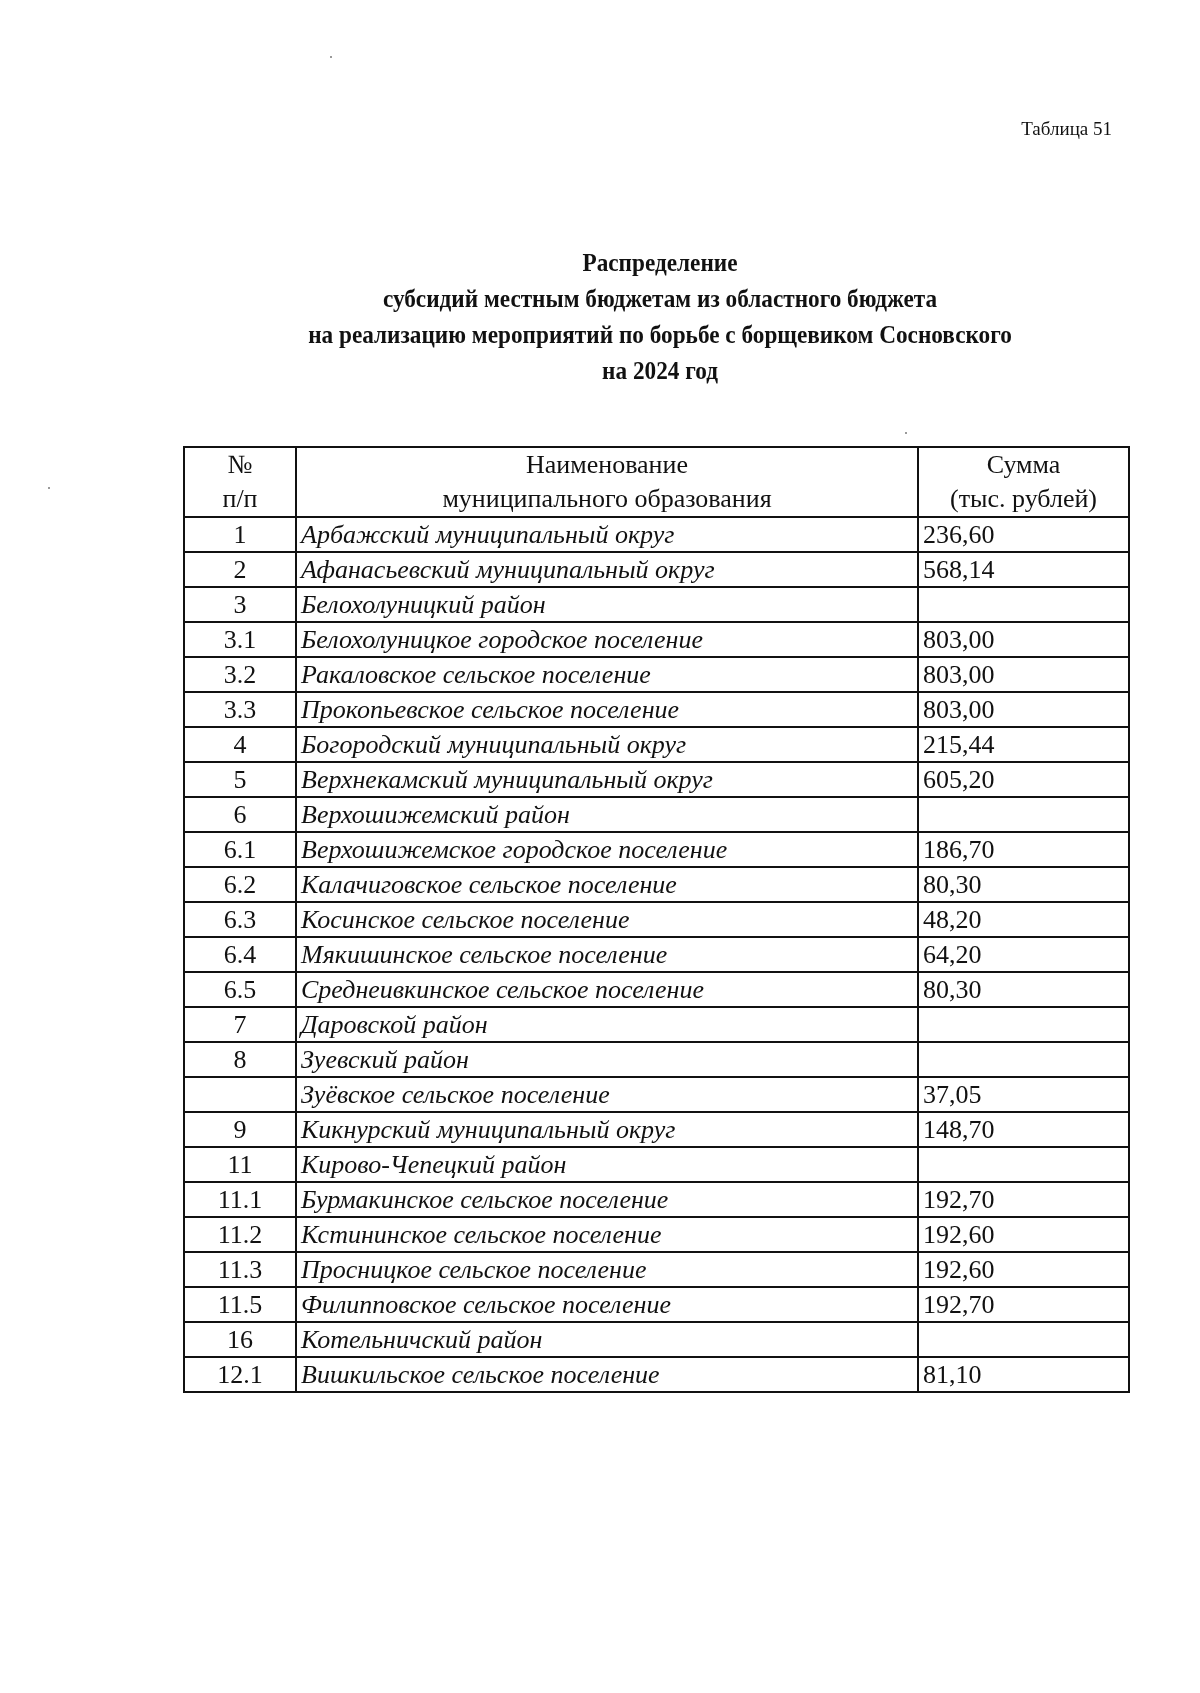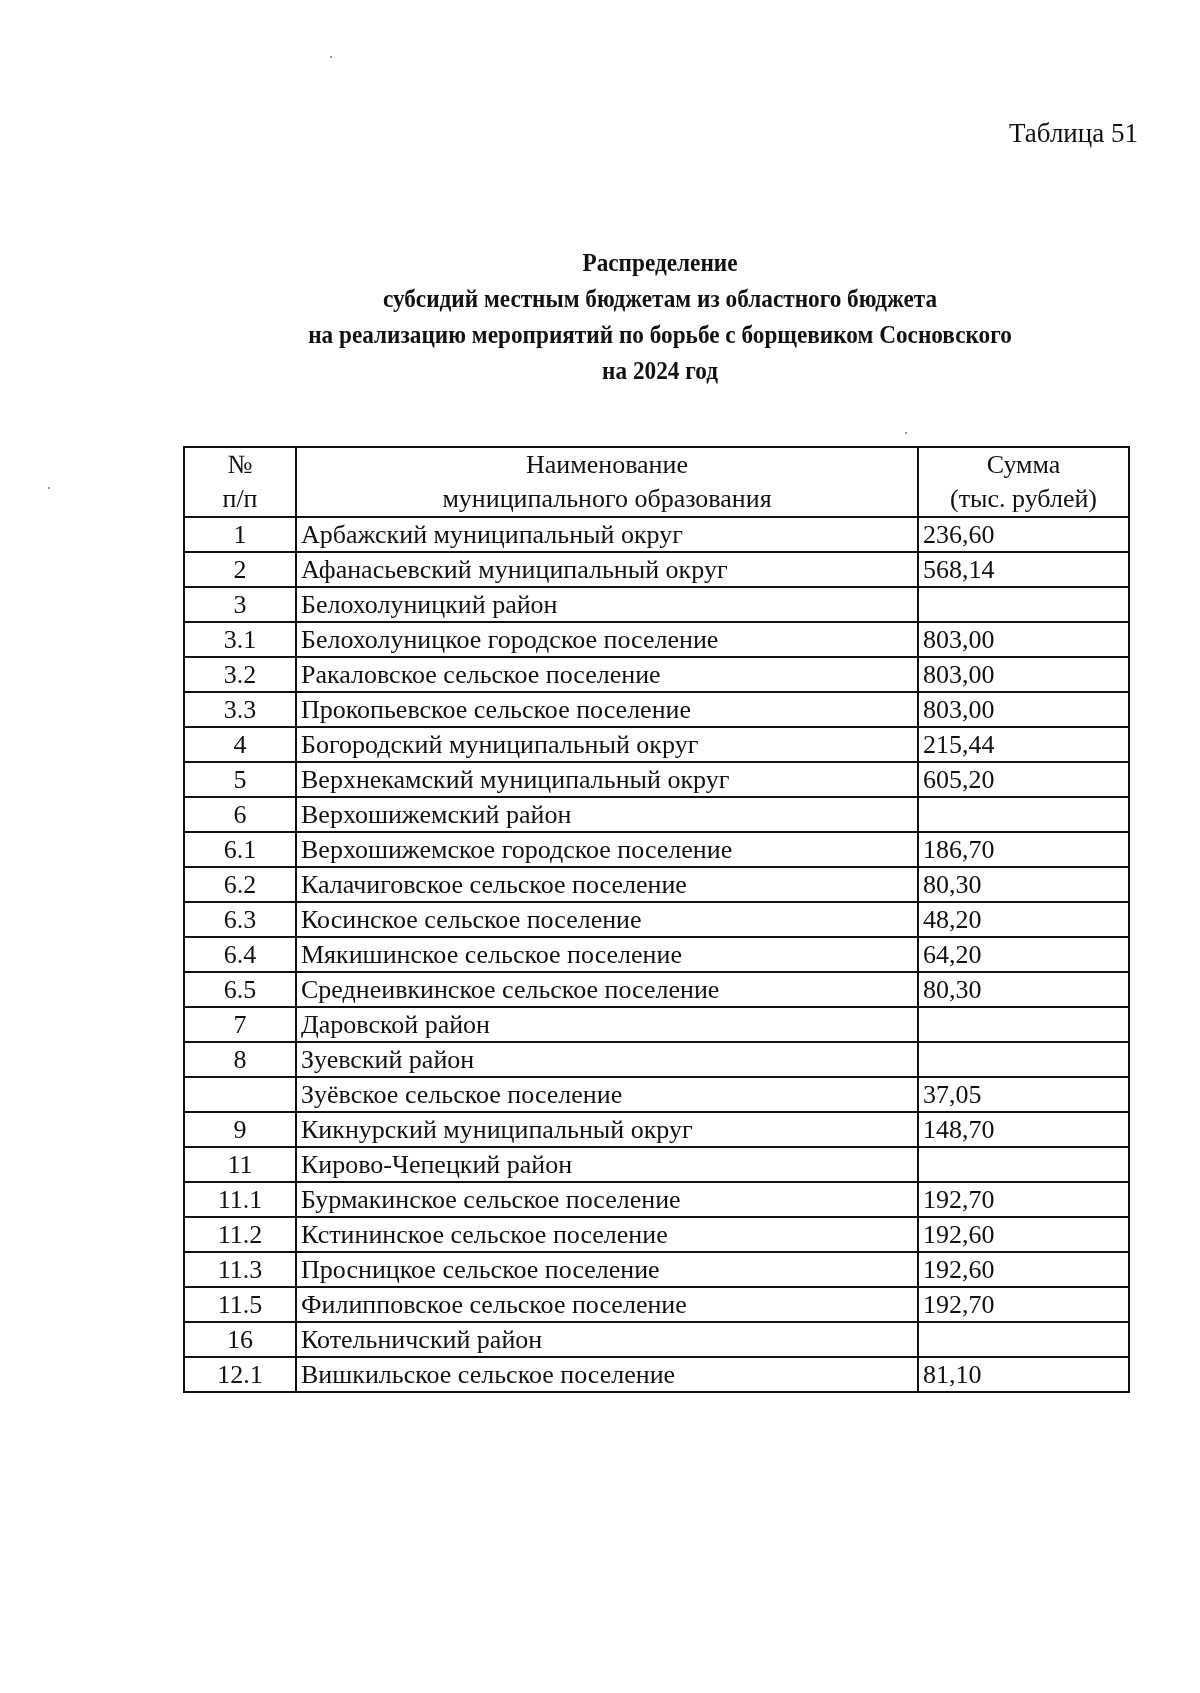--- a/index.html
+++ b/index.html
@@ -11,22 +11,22 @@
       width: 1200px;
       height: 1693px;
       position: relative;
       overflow: hidden;
       font-family: "Liberation Serif", "DejaVu Serif", serif;
       color: #111111;
     }
     .table-label {
       position: absolute;
       top: 118px;
-      right: 62px;
-      font-size: 27px;
+      right: 88px;
+      font-size: 19px;
       text-align: center;
     }
     .doc-title {
       position: absolute;
       top: 245px;
       left: 200px;
       width: 920px;
       text-align: center;
       font-weight: bold;
       font-size: 25px;
@@ -56,21 +56,21 @@
     table.dist th {
       height: 68px;
       line-height: 34px;
       text-align: center;
       vertical-align: middle;
     }
     col.c-num { width: 112px; }
     col.c-name { width: 622px; }
     col.c-sum { width: 211px; }
     td.num { text-align: center; }
-    td.name { text-align: left; padding-left: 4px; }
+    td.name { text-align: left; padding-left: 4px; font-style: italic; }
     td.sum { text-align: left; }
     .specks span {
       position: absolute;
       width: 2px; height: 2px;
       background: #9a9a9a;
     }
   </style>
 </head>
 <body>
 

